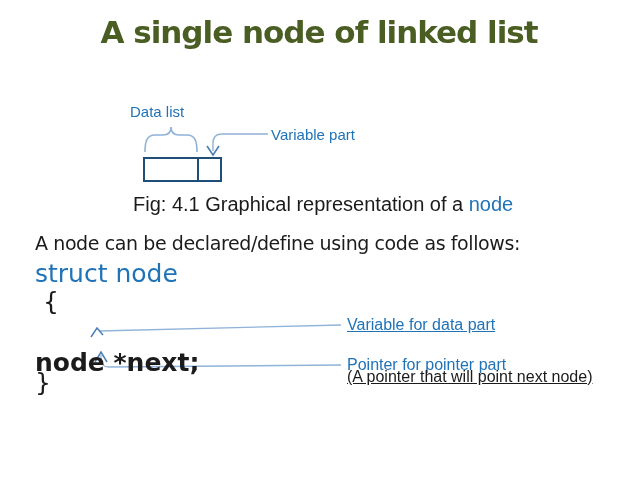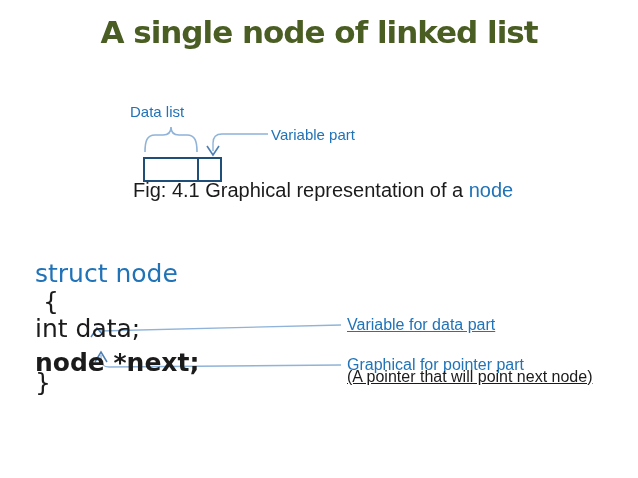--- a/index.html
+++ b/index.html
@@ -33,21 +33,21 @@
     border:2px solid var(--box-border,#1f4e79);
     display:flex;
   }
   .node-cell-data{
     width:54px;height:100%;
     box-sizing:border-box;
     border-right:2px solid var(--box-border,#1f4e79);
   }
   .node-cell-pointer{flex:1;}
   .fig-caption{
-    position:absolute;left:133px;top:179px;
+    position:absolute;left:133px;top:193px;
     font-size:20px;color:var(--text-dark,#1b1b1b);
     white-space:nowrap;
   }
   .fig-caption .term{color:var(--label-blue,#2173b8);}
   .intro{
     position:absolute;left:35px;top:232px;
     font-family:"DejaVu Sans",sans-serif;
     font-size:19px;letter-spacing:-0.4px;
     color:var(--text-dark,#1b1b1b);
     white-space:nowrap;
@@ -99,24 +99,24 @@
   <div class="node-box">
     <div class="node-cell-data"></div>
     <div class="node-cell-pointer"></div>
   </div>
 
   <div class="fig-caption">
     <span>Fig: 4.1 Graphical representation of a</span>
     <span class="term">node</span>
   </div>
 
+  <div class="intro">A node can be declared/define using code as follows:</div>
 
   <div class="code code-struct">struct node</div>
   <div class="code code-open">{</div>
-  <div class="code code-int">int data;</div>
   <div class="code code-next">node *next;</div>
   <div class="code code-close">}</div>
 
   <div class="annot annot-blue annot-data">Variable for data part</div>
-  <div class="annot annot-blue annot-pointer">Graphical for pointer part</div>
+  <div class="annot annot-blue annot-pointer">Pointer for pointer part</div>
   <div class="annot annot-note">(A pointer that will point next node)</div>
 
 </div>
 
 </body></html>

